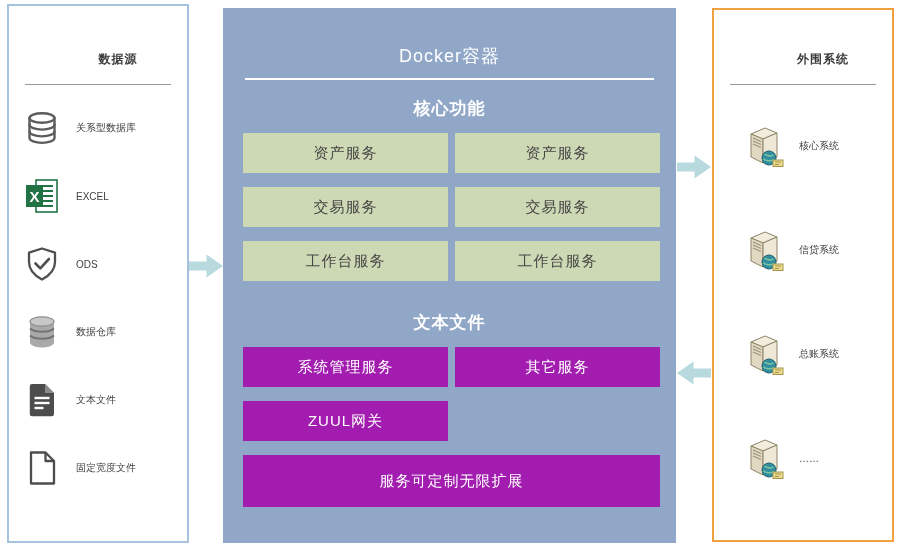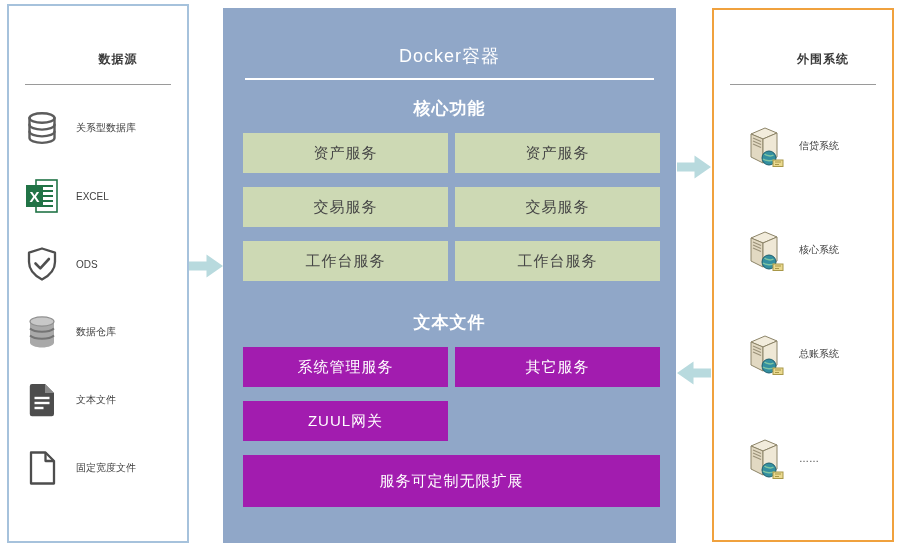--- a/index.html
+++ b/index.html
@@ -186,42 +186,42 @@
               <line x1="12" y1="18" x2="20" y2="21.5"></line>
               <line x1="12" y1="21" x2="20" y2="24.5"></line>
             </g>
             <circle cx="28" cy="35" r="7" fill="#338fa0" stroke="#1e5f6e"></circle>
             <path d="M23.5 31c2 2 7 2.5 9 1M22 36c2.5 2 9 2.5 11.5.5" fill="none" stroke="#7fc4a2" stroke-width="1.5"></path>
             <rect x="32" y="37" width="10" height="6.5" fill="#ead98f" stroke="#a89748"></rect>
             <line x1="34" y1="39" x2="40" y2="39" stroke="#a89748"></line>
             <line x1="34" y1="41.5" x2="38" y2="41.5" stroke="#a89748"></line>
           </svg>
       </span>
+      <span class="item-label">核心系统</span>
+    </div>
+
+    <div class="ext-item">
+      <span class="icon">
+        <svg width="44" height="46" viewBox="0 0 44 46">
+            <polygon points="10,11 24,5 36,10 22,16" fill="#f2ecdc" stroke="#8c8468" stroke-width="1"></polygon>
+            <polygon points="10,11 22,16 22,40 10,34" fill="#e2d9c2" stroke="#8c8468" stroke-width="1"></polygon>
+            <polygon points="22,16 36,10 36,34 22,40" fill="#efe8d6" stroke="#8c8468" stroke-width="1"></polygon>
+            <g stroke="#9a9178" stroke-width="1.1">
+              <line x1="12" y1="15" x2="20" y2="18.5"></line>
+              <line x1="12" y1="18" x2="20" y2="21.5"></line>
+              <line x1="12" y1="21" x2="20" y2="24.5"></line>
+            </g>
+            <circle cx="28" cy="35" r="7" fill="#338fa0" stroke="#1e5f6e"></circle>
+            <path d="M23.5 31c2 2 7 2.5 9 1M22 36c2.5 2 9 2.5 11.5.5" fill="none" stroke="#7fc4a2" stroke-width="1.5"></path>
+            <rect x="32" y="37" width="10" height="6.5" fill="#ead98f" stroke="#a89748"></rect>
+            <line x1="34" y1="39" x2="40" y2="39" stroke="#a89748"></line>
+            <line x1="34" y1="41.5" x2="38" y2="41.5" stroke="#a89748"></line>
+          </svg>
+      </span>
       <span class="item-label">信贷系统</span>
-    </div>
-
-    <div class="ext-item">
-      <span class="icon">
-        <svg width="44" height="46" viewBox="0 0 44 46">
-            <polygon points="10,11 24,5 36,10 22,16" fill="#f2ecdc" stroke="#8c8468" stroke-width="1"></polygon>
-            <polygon points="10,11 22,16 22,40 10,34" fill="#e2d9c2" stroke="#8c8468" stroke-width="1"></polygon>
-            <polygon points="22,16 36,10 36,34 22,40" fill="#efe8d6" stroke="#8c8468" stroke-width="1"></polygon>
-            <g stroke="#9a9178" stroke-width="1.1">
-              <line x1="12" y1="15" x2="20" y2="18.5"></line>
-              <line x1="12" y1="18" x2="20" y2="21.5"></line>
-              <line x1="12" y1="21" x2="20" y2="24.5"></line>
-            </g>
-            <circle cx="28" cy="35" r="7" fill="#338fa0" stroke="#1e5f6e"></circle>
-            <path d="M23.5 31c2 2 7 2.5 9 1M22 36c2.5 2 9 2.5 11.5.5" fill="none" stroke="#7fc4a2" stroke-width="1.5"></path>
-            <rect x="32" y="37" width="10" height="6.5" fill="#ead98f" stroke="#a89748"></rect>
-            <line x1="34" y1="39" x2="40" y2="39" stroke="#a89748"></line>
-            <line x1="34" y1="41.5" x2="38" y2="41.5" stroke="#a89748"></line>
-          </svg>
-      </span>
-      <span class="item-label">核心系统</span>
     </div>
 
     <div class="ext-item">
       <span class="icon">
         <svg width="44" height="46" viewBox="0 0 44 46">
             <polygon points="10,11 24,5 36,10 22,16" fill="#f2ecdc" stroke="#8c8468" stroke-width="1"></polygon>
             <polygon points="10,11 22,16 22,40 10,34" fill="#e2d9c2" stroke="#8c8468" stroke-width="1"></polygon>
             <polygon points="22,16 36,10 36,34 22,40" fill="#efe8d6" stroke="#8c8468" stroke-width="1"></polygon>
             <g stroke="#9a9178" stroke-width="1.1">
               <line x1="12" y1="15" x2="20" y2="18.5"></line>

